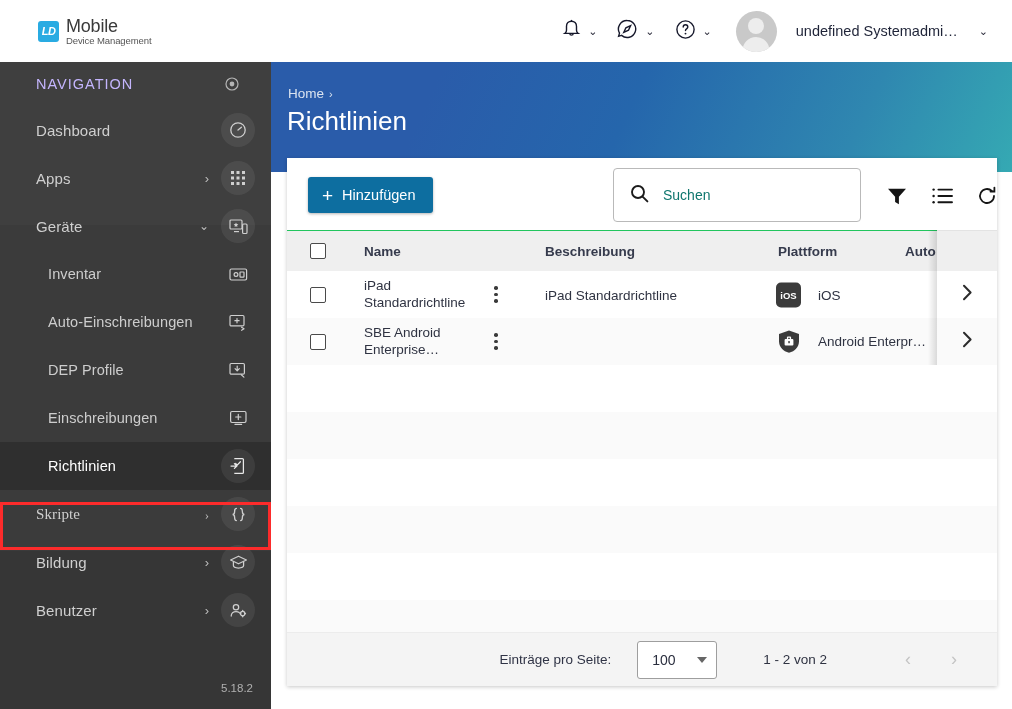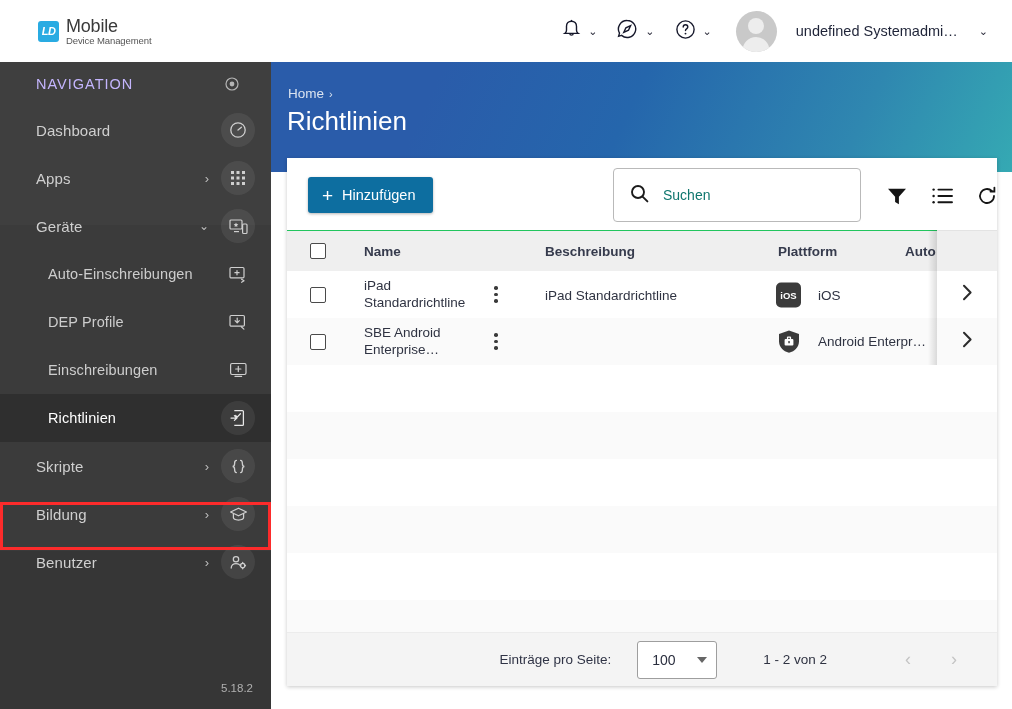--- a/index.html
+++ b/index.html
@@ -309,20 +309,30 @@
       <span class="nav-icon circ">
         <svg width="19" height="17" viewBox="0 0 19 17" fill="none" stroke="#cfcfcf" stroke-width="1.2">
           <rect x="1" y="2" width="12" height="9" rx="1"></rect>
             <path d="M5 13.6h5"></path>
           <rect x="13.6" y="6" width="4.4" height="9.5" rx="1"></rect>
           <path d="M7 4.6l.7 1.5 1.6.2-1.2 1.1.3 1.6L7 8.2l-1.4.8.3-1.6-1.2-1.1 1.6-.2z" fill="#cfcfcf" stroke="none"></path>
         </svg>
       </span>
     </div>
 
+    <div class="nav-row sub">
+      <span class="nav-label">Inventar</span>
+      <span class="nav-icon">
+        <svg width="19" height="15" viewBox="0 0 19 15" fill="none" stroke="#cfcfcf" stroke-width="1.2">
+          <rect x="1" y="2" width="16.6" height="11" rx="1.4"></rect>
+          <circle cx="7" cy="7.5" r="1.9"></circle>
+            <rect x="11" y="5" width="4" height="5.2" rx=".6"></rect>
+        </svg>
+      </span>
+    </div>
 
     <div class="nav-row sub">
       <span class="nav-label">Auto-Einschreibungen</span>
       <span class="nav-icon">
         <svg width="19" height="17" viewBox="0 0 19 17" fill="none" stroke="#cfcfcf" stroke-width="1.2">
           <rect x="1" y="1.5" width="14" height="10.4" rx="1.2"></rect>
           <path d="M8 4.6v4.2M5.9 6.7h4.2" stroke-linecap="round"></path>
           <path d="M12.6 13.2l2.4 1.6-2.4 1.5" stroke-linecap="round" stroke-linejoin="round"></path>
         </svg>
       </span>
@@ -355,21 +365,21 @@
       <span class="nav-icon circ">
         <svg width="17" height="18" viewBox="0 0 17 18" fill="none" stroke="#e8e8e8" stroke-width="1.25">
           <path d="M4.3 1.6h8.1a1 1 0 0 1 1 1v12.8a1 1 0 0 1-1 1H4.3"></path>
           <path d="M5.6 6.4l1.6 1.7 3.2-3.4" stroke-linecap="round" stroke-linejoin="round"></path>
           <path d="M1 9h5.4M4.4 6.6 6.9 9l-2.5 2.4" stroke-linecap="round" stroke-linejoin="round"></path>
         </svg>
       </span>
     </div>
 
 
-    <div class="nav-row" style="height:48px;">
+    <div class="nav-row" style="height:48px;font-family:Liberation Serif, serif;">
       <span class="nav-label">Skripte</span>
       <span class="nav-arrow">›</span>
       <span class="nav-icon circ">
         <svg width="17" height="17" viewBox="0 0 17 17" fill="none" stroke="#cfcfcf" stroke-width="1.3" stroke-linecap="round">
           <path d="M6.4 2.4c-1.8 0-1.8 2-1.8 3.3s0 2.7-2 2.8c2 .1 2 1.5 2 2.8s0 3.3 1.8 3.3"></path>
           <path d="M10.6 2.4c1.8 0 1.8 2 1.8 3.3s0 2.7 2 2.8c-2 .1-2 1.5-2 2.8s0 3.3-1.8 3.3"></path>
         </svg>
       </span>
     </div>
 

